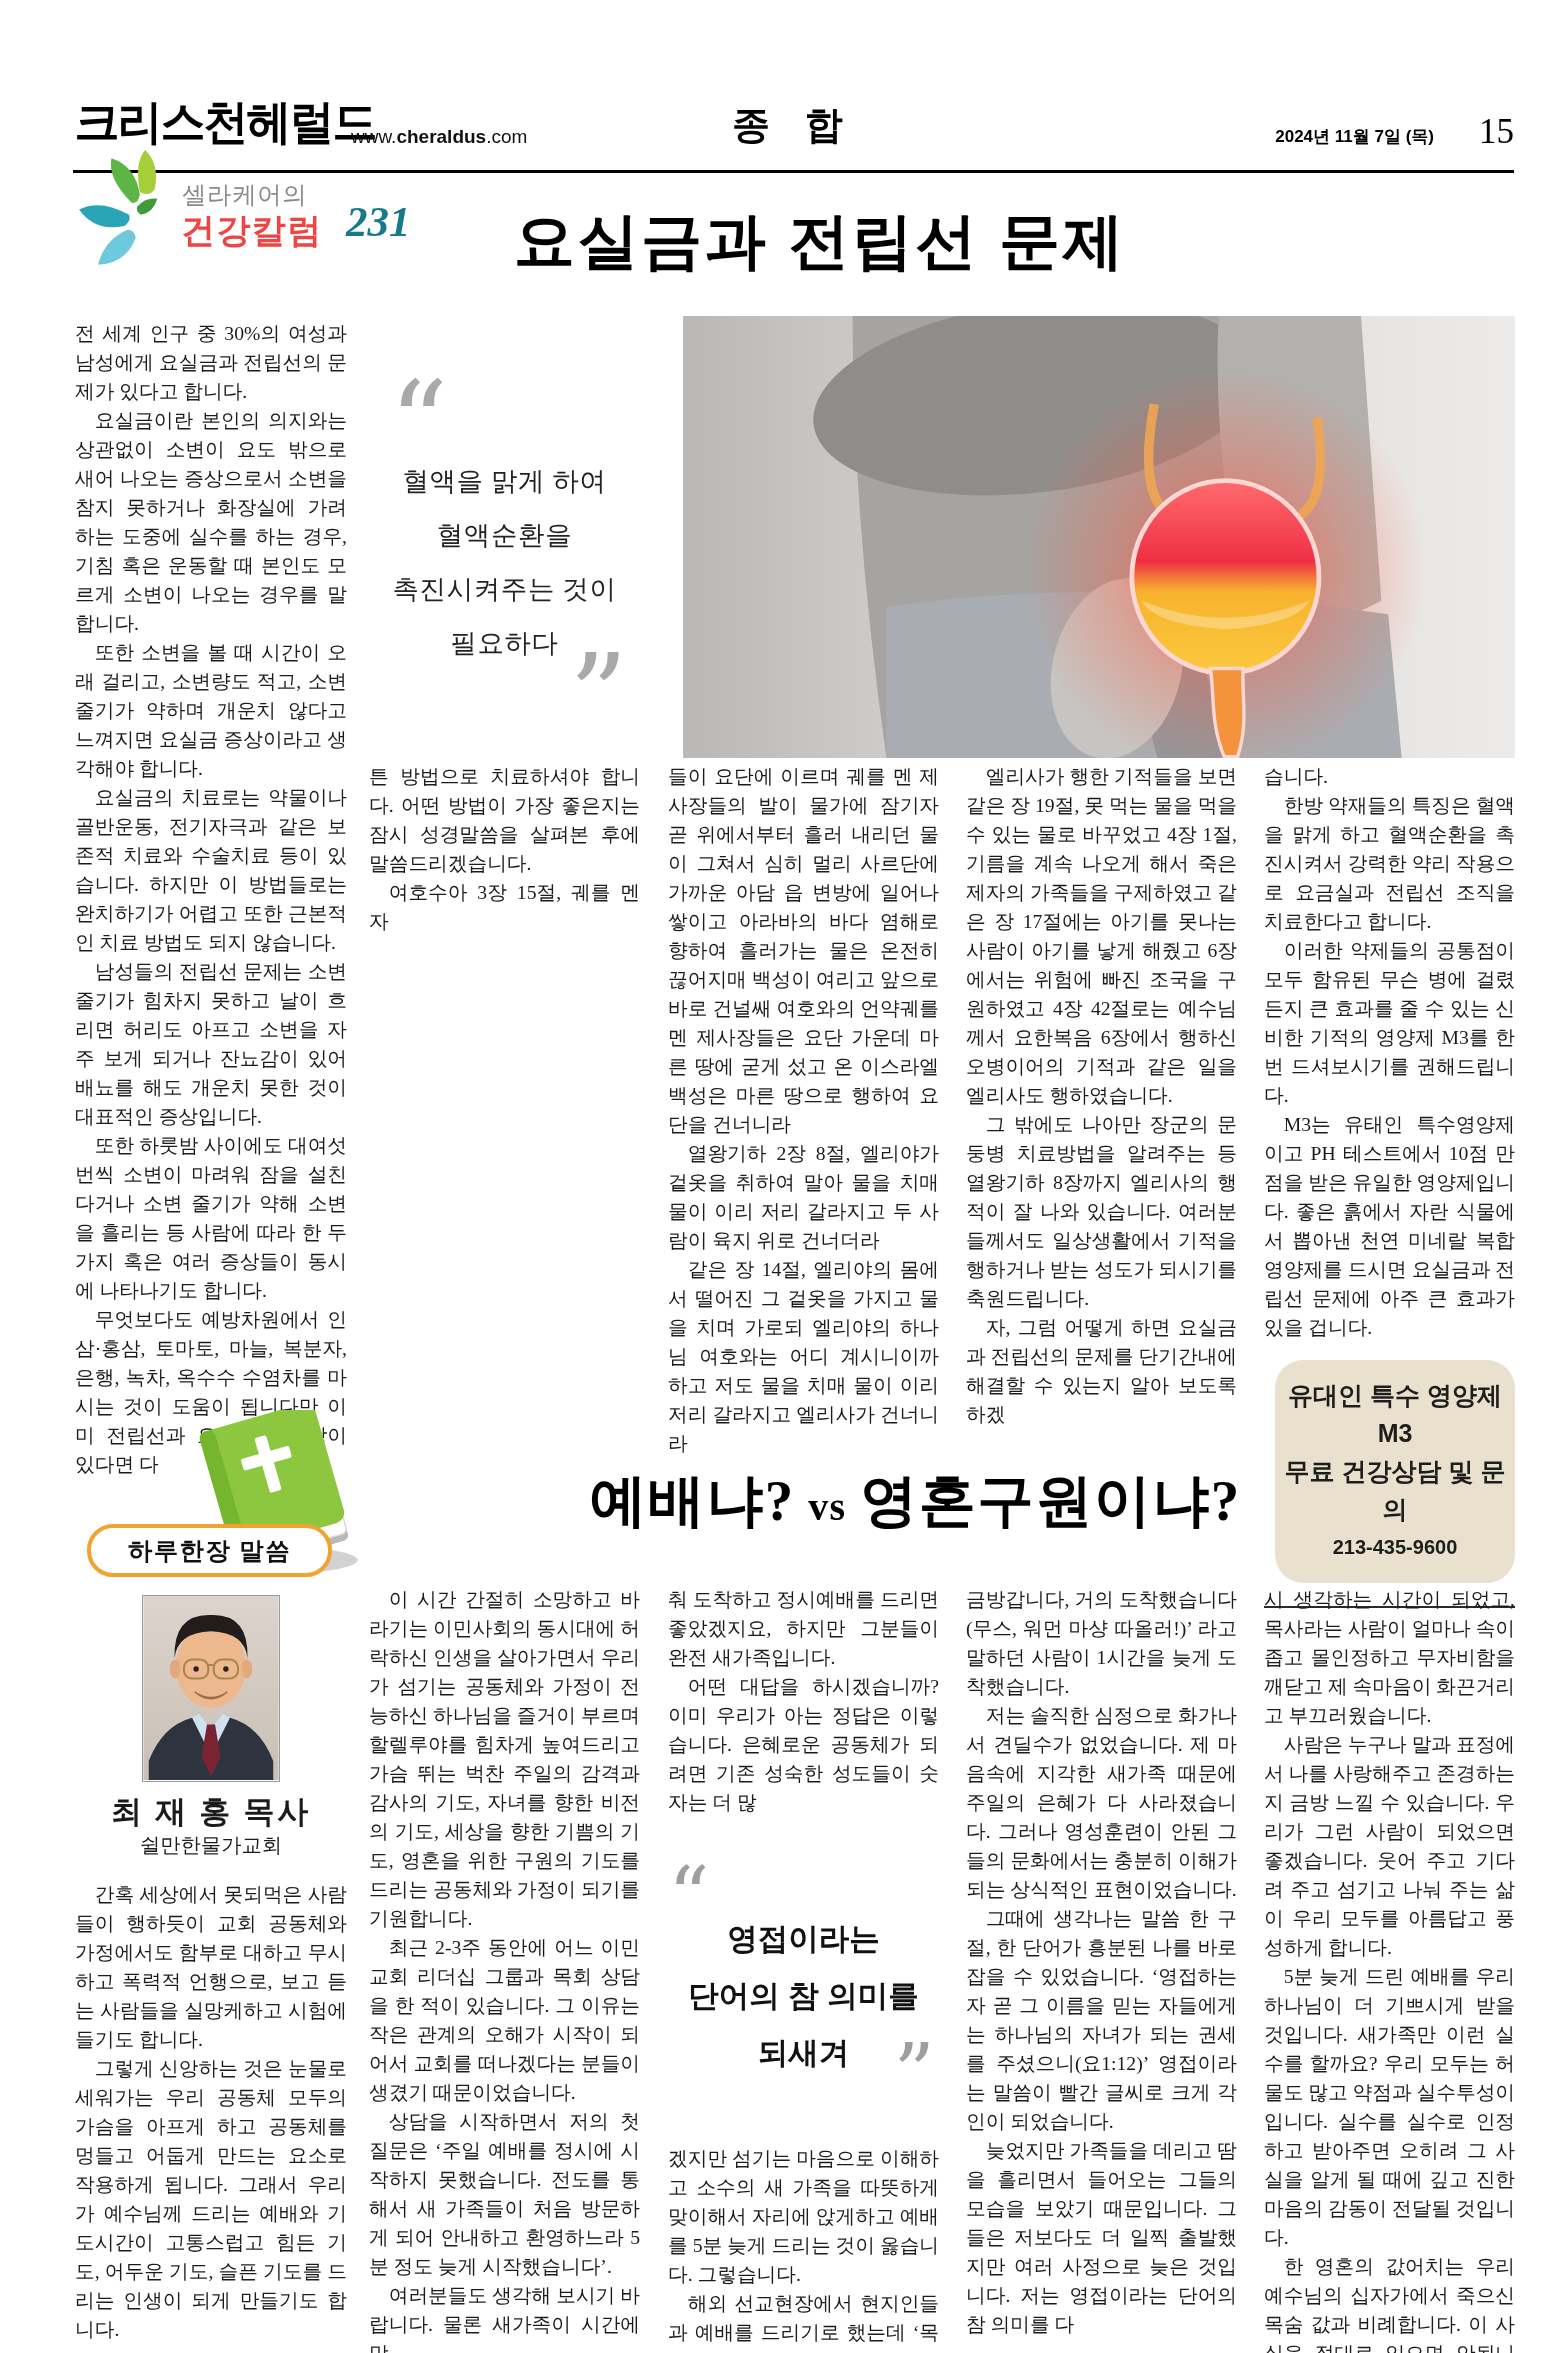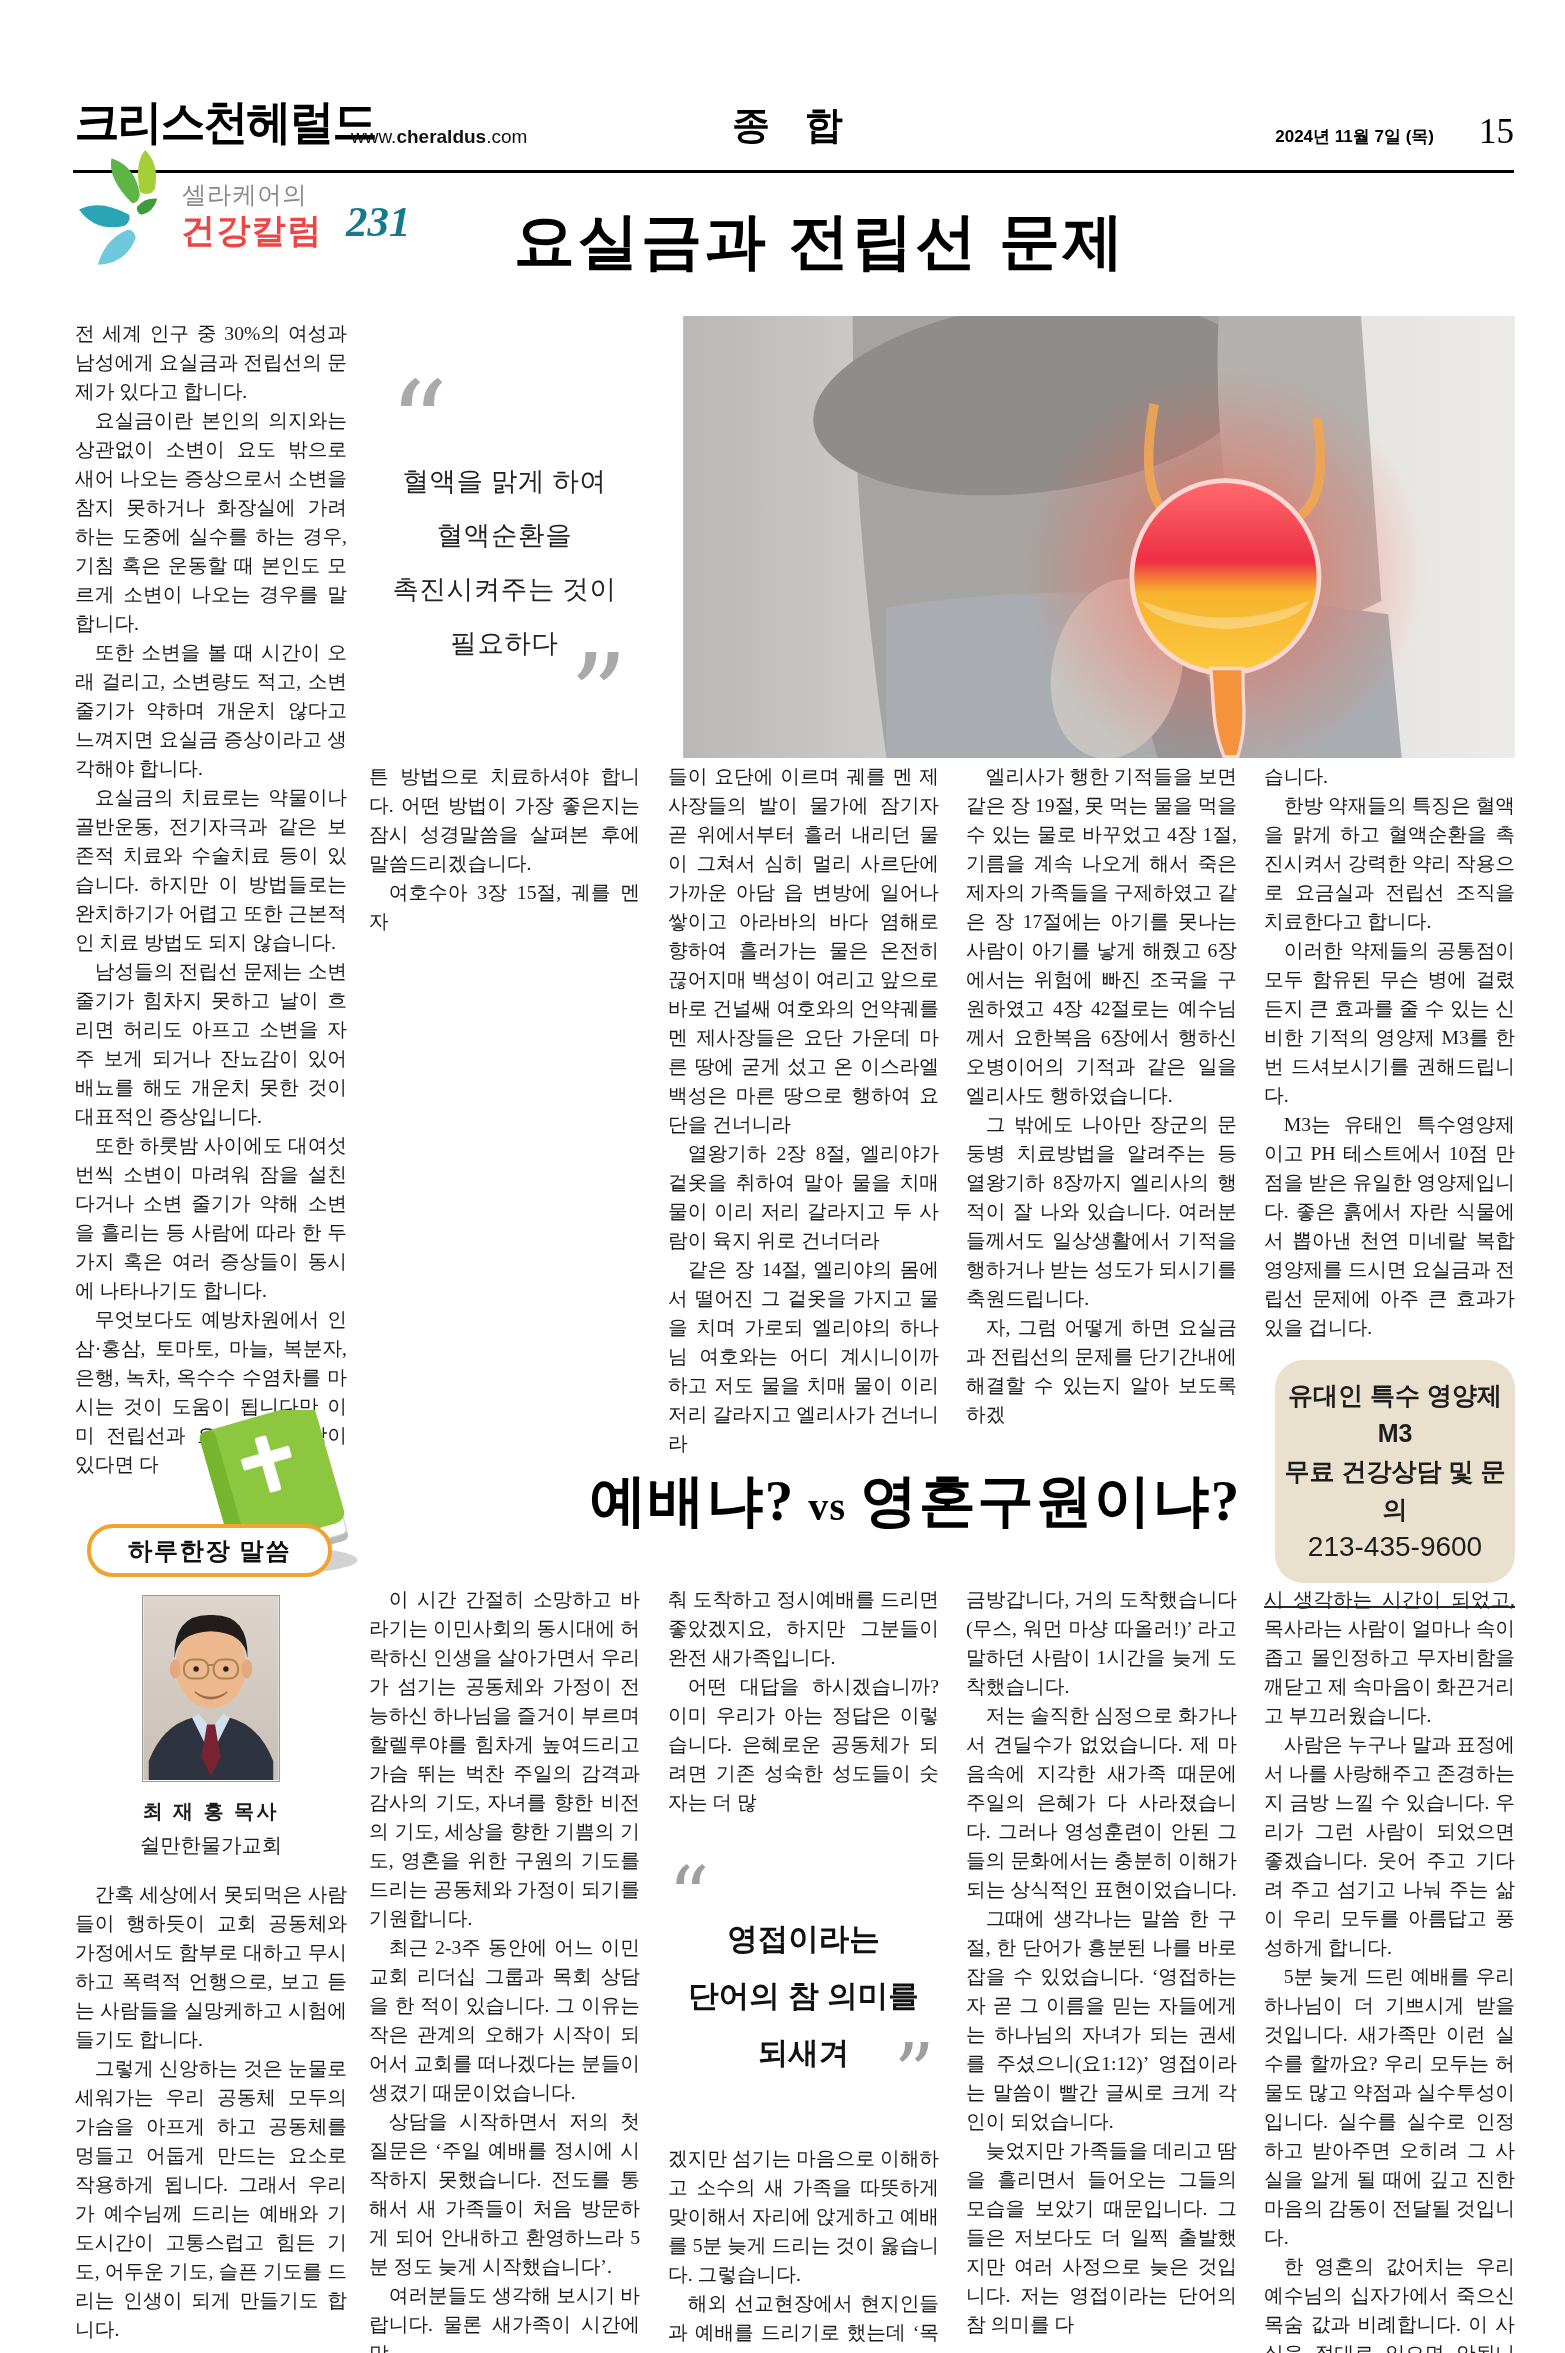--- a/index.html
+++ b/index.html
@@ -42,40 +42,40 @@
   .qmark{color:#a9a9a9;font-family:"DejaVu Serif",serif;line-height:1;}
   .quote1 .q-open{position:absolute;left:20.3px;top:0;font-size:115px;}
   .quote1 .q-close{position:absolute;right:12.2px;bottom:-6.8px;font-size:115px;}
   .quote1 .qtext{position:absolute;left:0;top:88px;width:100%;text-align:center;
     font-size:26.4px;line-height:54px;color:#222;letter-spacing:0.7px;}
 
   .photo1{position:absolute;left:683px;top:316px;width:832px;height:442px;overflow:hidden;}
 
   .adbox{margin-top:17.6px;background:#e9e1cd;border-radius:28.5px;padding:16.3px 5.4px 17.6px 5.4px;text-align:center;color:#1d1d1d;margin-left:11px;}
   .adbox .adl{font-size:25px;line-height:38px;font-weight:700;font-family:"Liberation Sans","DejaVu Sans",sans-serif;}
-  .adbox .adp{font-size:28px;line-height:38px;font-weight:400;font-family:"Liberation Sans","DejaVu Sans",sans-serif;}
+  .adbox .adp{font-size:20px;line-height:38px;font-weight:700;font-family:"Liberation Sans","DejaVu Sans",sans-serif;}
   .rdivider{margin-top:23px;border-top:2px solid #2a2a2a;width:100%;height:0;}
 
   
   .bible{position:absolute;left:168px;top:1410px;}
   .pill{position:absolute;left:87px;top:1524px;width:237px;height:45px;background:#fff;border:4.1px solid #f0a32e;border-radius:26px;
     display:flex;align-items:center;justify-content:center;font-size:24.4px;font-weight:800;letter-spacing:1.4px;color:#111;}
   .title2{position:absolute;left:461px;top:1463px;width:908px;text-align:center;font-weight:700;color:#000;letter-spacing:1.4px;}
   .title2 .t2a,.title2 .t2c{font-size:57px;}
   .title2 .t2b{font-size:40px;padding:0 9.5px;}
 
   
   .a2c1{left:75px;top:1585px;width:272px;height:732px;}
   .a2c2{left:369px;top:1585px;width:271px;height:732px;}
   .a2c3{left:668px;top:1585px;width:271px;height:732px;}
   .a2c4{left:966px;top:1585px;width:271px;height:732px;}
   .a2c5{left:1264px;top:1585px;width:251px;height:732px;}
 
   .portrait{width:138px;height:187px;margin:9.5px auto 0 auto;border:1.4px solid #9a9a9a;box-sizing:border-box;}
-  .pname{text-align:center;font-size:20px;font-weight:700;letter-spacing:2.7px;margin-top:15px;text-indent:0;}
+  .pname{text-align:center;font-size:31px;font-weight:700;letter-spacing:2.7px;margin-top:15px;text-indent:0;}
   .pchurch{text-align:center;font-size:20.3px;margin-top:5.4px;margin-bottom:20.3px;text-indent:0;}
 
   .quote2{position:relative;height:305px;margin:12.2px 0 9.5px 0;}
   .quote2 .q-open{position:absolute;left:0;top:27px;font-size:81px;color:#9e9e9e;}
   .quote2 .qtext{position:absolute;left:0;top:81px;width:100%;text-align:center;
     font-family:"Liberation Sans","DejaVu Sans",sans-serif;font-weight:800;font-size:30.5px;line-height:57px;color:#111;}
   .quote2 .q-close{position:absolute;right:4.1px;bottom:20.3px;font-size:81px;color:#9e9e9e;}
 </style>
 </head>
 <body>

